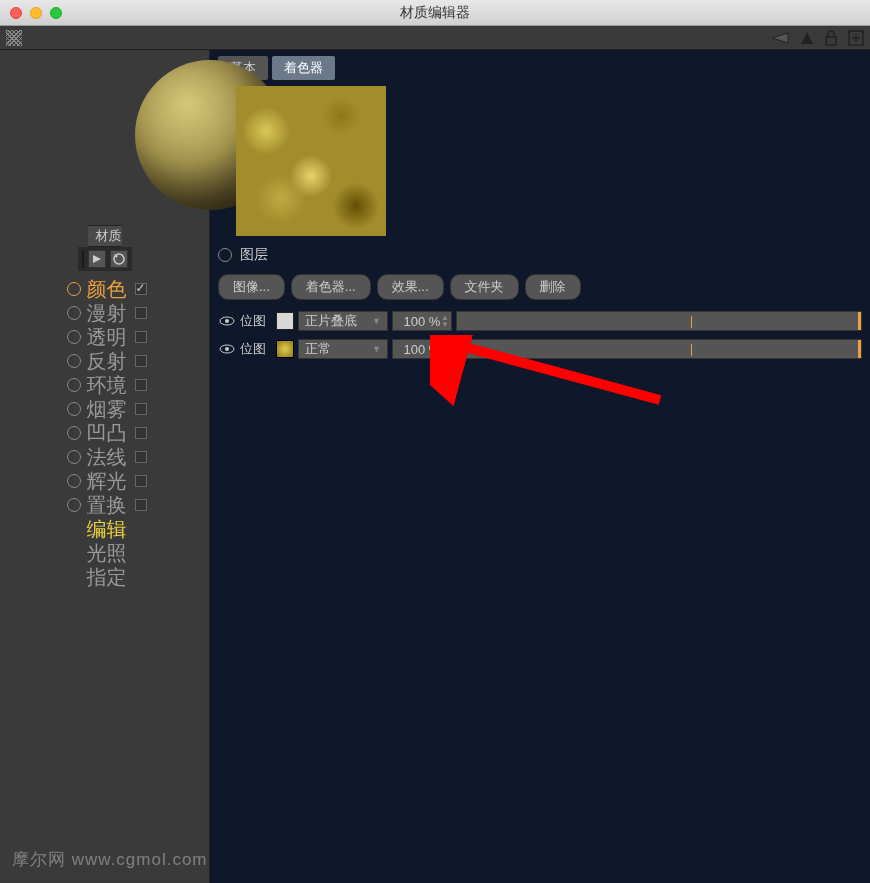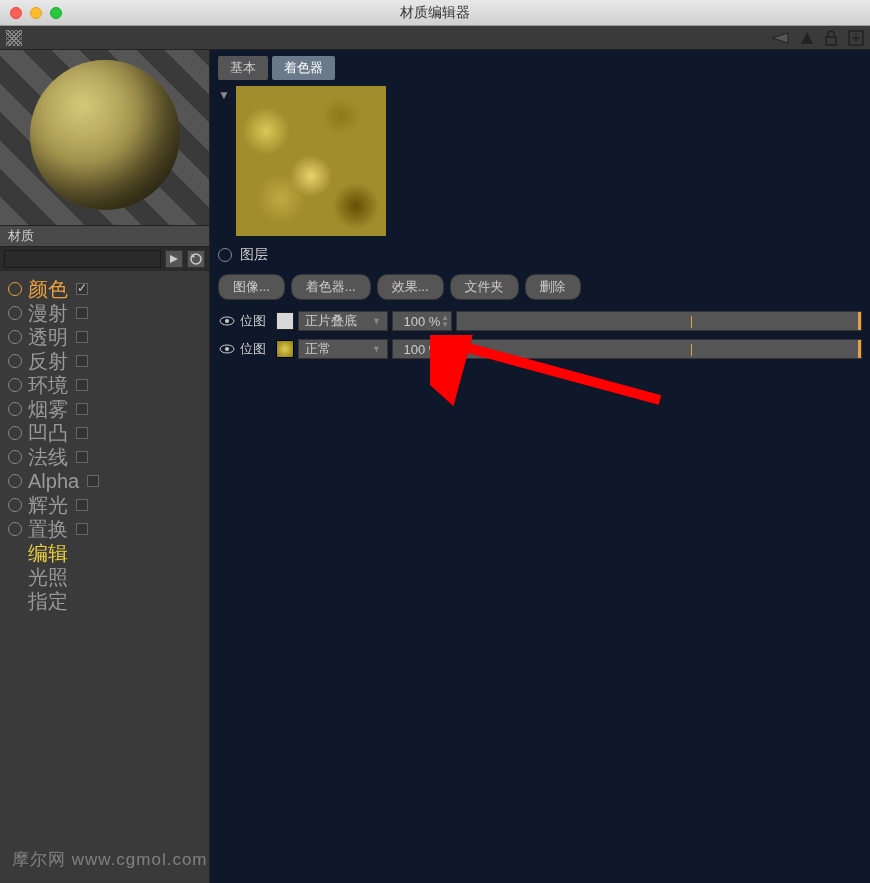--- a/index.html
+++ b/index.html
@@ -15,21 +15,21 @@
 .title { position: absolute; left: 50%; transform: translateX(-50%); font-size: 14px; color: #333; }
 
 
 .topbar { height: 24px; background: #3a3a3a; display: flex; align-items: center; justify-content: space-between; padding: 0 6px; border-bottom: 1px solid #222; }
 .grid-icon { width: 16px; height: 16px; background: repeating-linear-gradient(45deg, #888, #888 1px, transparent 1px, transparent 3px), repeating-linear-gradient(-45deg, #888, #888 1px, transparent 1px, transparent 3px); }
 .topbar-right { display: flex; gap: 10px; align-items: center; }
 .topbar-right svg { display: block; }
 
 
 .main { display: flex; height: 833px; }
-.sidebar { width: 210px; background: #3a3a3a; border-right: 1px solid #222; display: flex; flex-direction: column; }
+.sidebar { width: 210px; background: #3a3a3a; border-right: 1px solid #222; display: flex; flex-direction: column; align-items: center; }
 .content { flex: 1; background: #0f172a; display: flex; flex-direction: column; }
 
 
 .preview { height: 175px; background: repeating-linear-gradient(45deg, #555 0, #555 20px, #3a3a3a 20px, #3a3a3a 40px); position: relative; }
 .sphere { position: absolute; top: 10px; left: 30px; width: 150px; height: 150px; border-radius: 50%; background: radial-gradient(circle at 35% 30%, #d4c878, #a89850 40%, #6b5f30 70%, #2a2510); box-shadow: inset -20px -20px 40px rgba(0,0,0,0.5); }
 
 
 .mat-header { height: 22px; background: #4a4a4a; color: #ccc; font-size: 13px; display: flex; align-items: center; padding-left: 8px; border-top: 1px solid #222; border-bottom: 1px solid #222; }
 .mat-name-row { height: 24px; background: #2a2a2a; display: flex; align-items: center; padding: 0 4px; gap: 4px; }
 .mat-name { flex: 1; height: 18px; background: #2a2a2a; border: 1px solid #1a1a1a; }
@@ -185,25 +185,20 @@
           <span>凹凸</span>
           <div class="checkbox"></div>
         </div>
         <div class="channel">
           <div class="radio"></div>
           <span>法线</span>
           <div class="checkbox"></div>
         </div>
         <div class="channel">
           <div class="radio"></div>
-          <span>Alpha</span>
-          <div class="checkbox"></div>
-        </div>
-        <div class="channel">
-          <div class="radio"></div>
           <span>辉光</span>
           <div class="checkbox"></div>
         </div>
         <div class="channel">
           <div class="radio"></div>
           <span>置换</span>
           <div class="checkbox"></div>
         </div>
         <div class="channel noopts yellow">
           <span>编辑</span>

